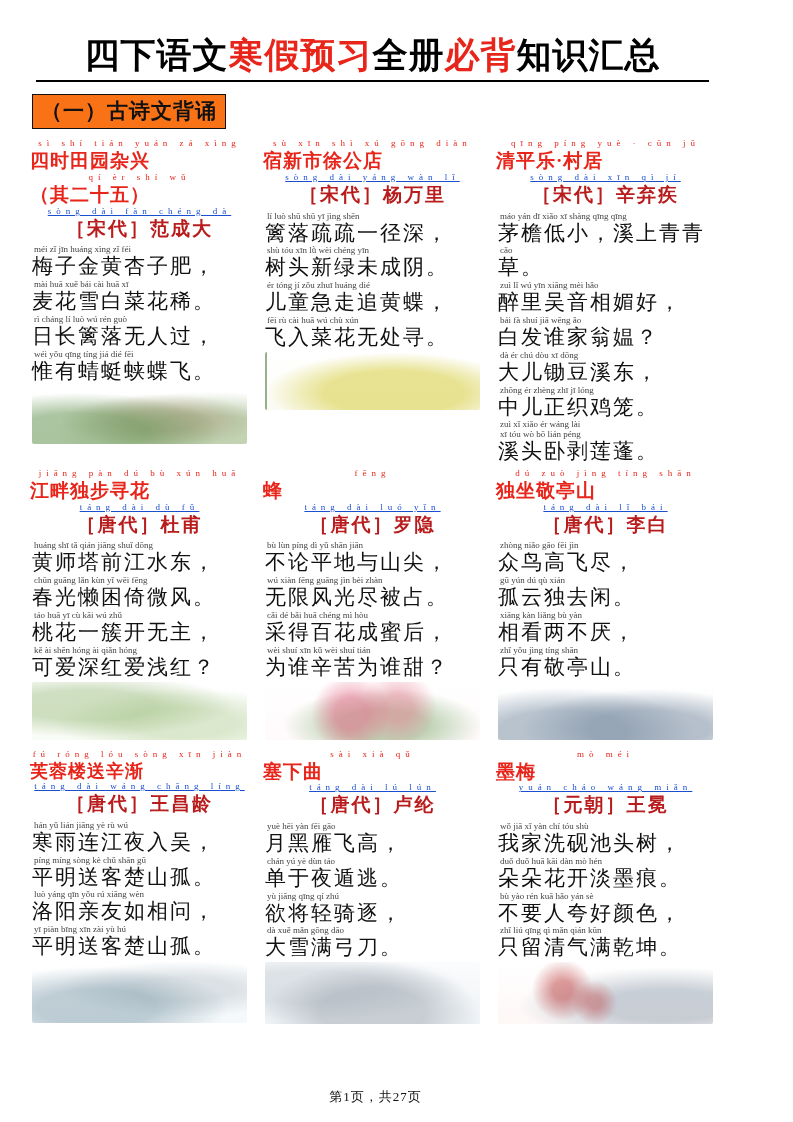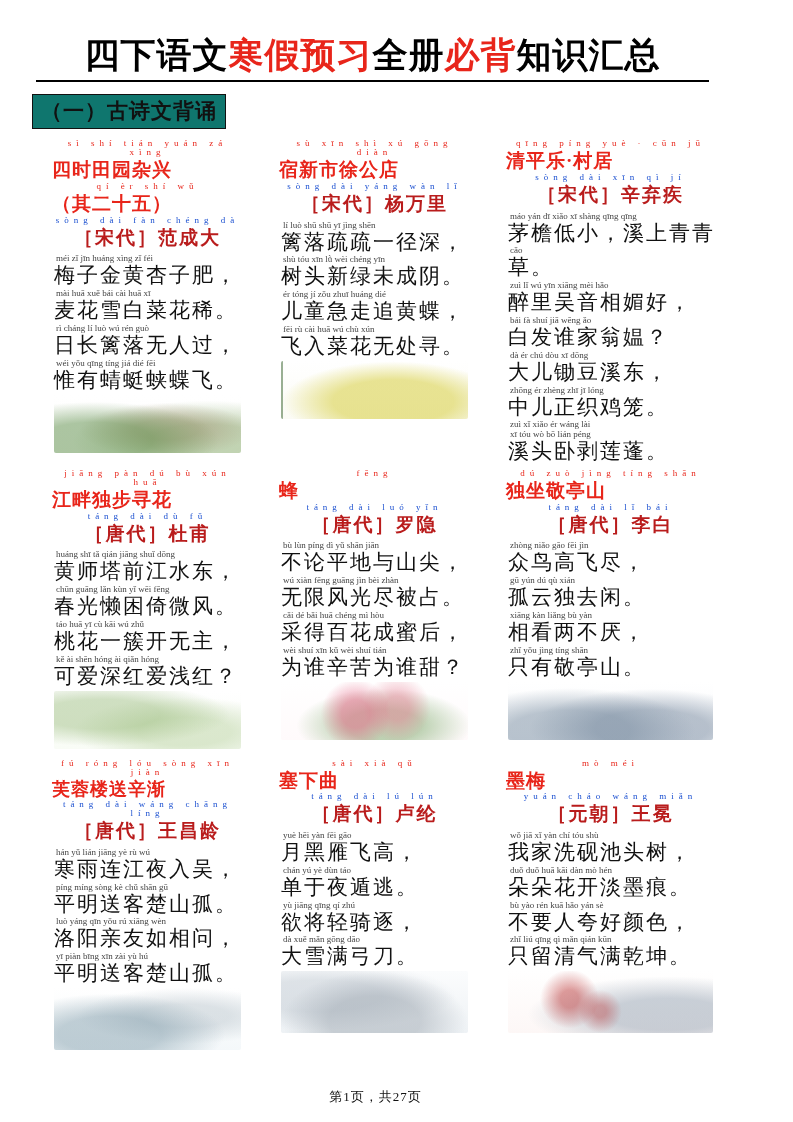--- a/index.html
+++ b/index.html
@@ -28,61 +28,60 @@
     font-family:"Liberation Serif", serif;
   }
   .title .blk{color:#000;}
   .title .red{color:#e8251a;}
   .title-rule{
     border-bottom:2px solid #000;
     margin:2px 10px 10px 10px;
   }
   .section-tag{
     display:inline-block;
-    background:#0f766e;
+    background:#f97316;
     border:1px solid #111;
     padding:2px 8px 3px 8px;
     font-size:21px;
     font-weight:bold;
     color:#111;
     margin:2px 0 6px 6px;
     letter-spacing:1px;
   }
   
   .grid{
     display:grid;
     grid-template-columns:1fr 1fr 1fr;
     column-gap:6px;
     row-gap:0px;
   }
   .cell{
     position:relative;
     padding:4px 4px 0 4px;
     box-sizing:border-box;
-    margin-left:22px;
   }
   .ptitle{
     text-align:left;
     color:#e8251a;
     font-size:19px;
     font-weight:bold;
     line-height:1.25;
     letter-spacing:1px;
     white-space:nowrap;
   }
   .ptitle.small{font-size:18px;}
   .pinyin-line{
     text-align:center;
     color:#e8251a;
     font-size:9px;
     letter-spacing:5px;
     line-height:1;
     margin-bottom:1px;
   }
-  .pinyin-line.blue{color:#1a4fd0;}
+  .pinyin-line.blue{color:#1a4fd0;text-decoration:underline;}
   .author{
     text-align:center;
     color:#b91c1c;
     font-size:19px;
     font-weight:bold;
     letter-spacing:2px;
     line-height:1.3;
     margin-top:1px;
     white-space:nowrap;
   }

